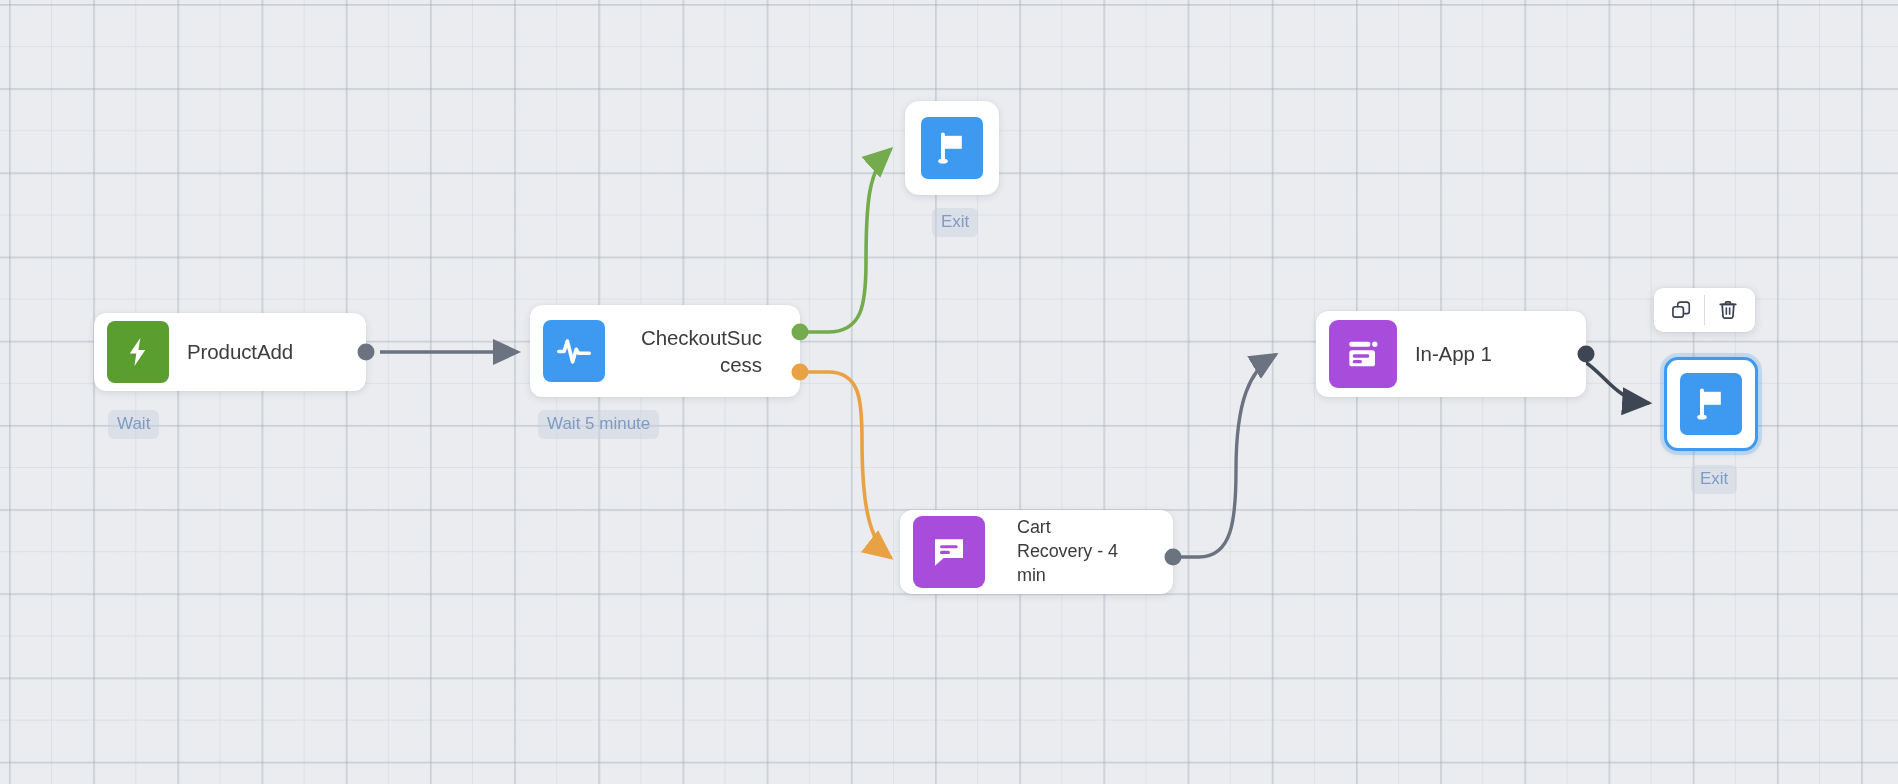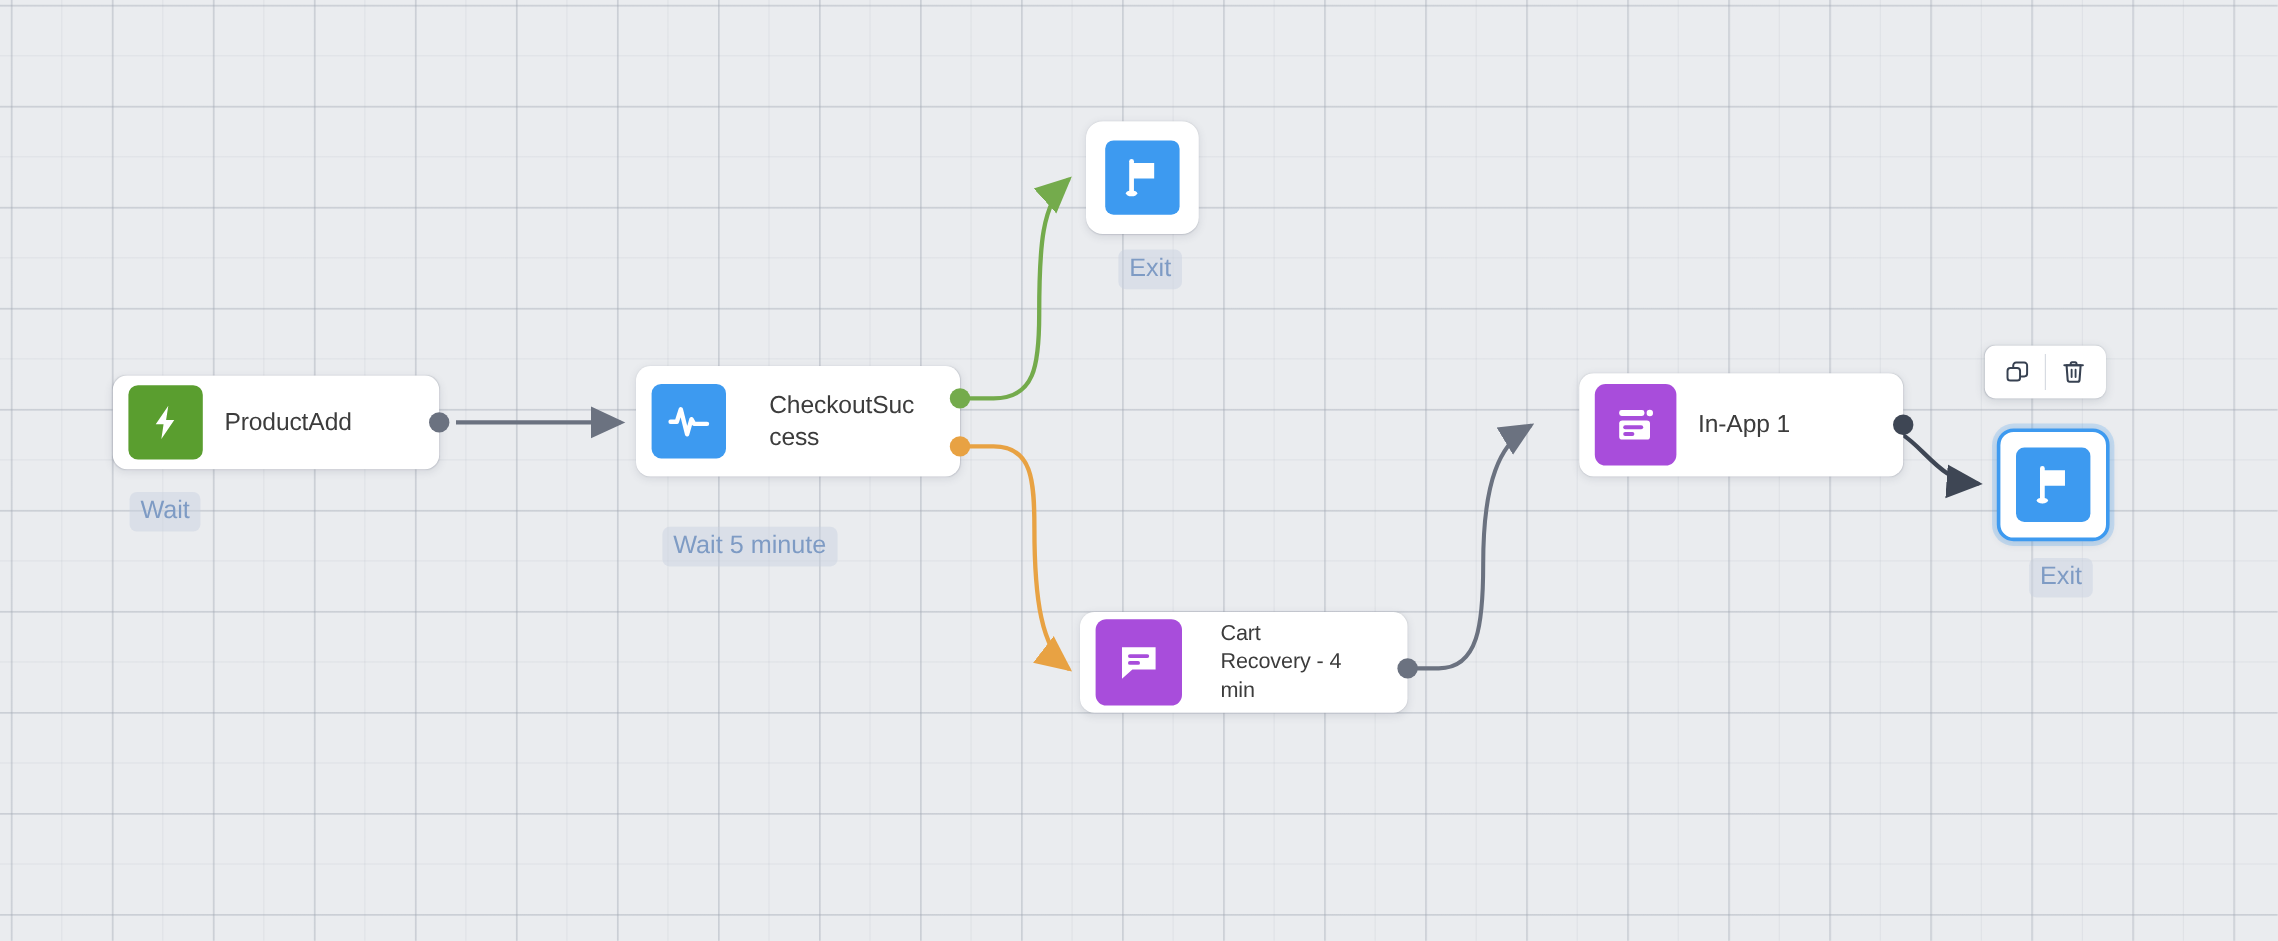--- a/index.html
+++ b/index.html
@@ -118,21 +118,21 @@
   .port-gray   { background: #6b7280; }
   .port-green  { background: #74ab4c; }
   .port-orange { background: #e8a243; }
   .port-dark   { background: #3e4654; }
 
   
   .sublabel {
     position: absolute;
     background: rgba(199,209,223,0.45);
     color: #7e9bc4;
-    font-size: 21px;
+    font-size: 17px;
     border-radius: 6px;
     padding: 4px 9px 5px 9px;
     white-space: nowrap;
     line-height: 1.15;
   }
 
   
   #node-toolbar {
     position: absolute;
     background: #ffffff;
@@ -200,28 +200,28 @@
     <div class="port port-gray" style="left:272px; top:39px;"></div>
   </div>
   <div class="sublabel" style="left:108px; top:410px;">Wait</div>
 
   <div class="node step" style="left:530px; top:305px; width:270px; height:92px;">
     <div class="node-icon" style="background:#3d9af0;">
       <svg width="38" height="38" viewBox="0 0 24 24" aria-hidden="true">
         <path d="M2.4 12.3 h3.3 l2.1 -6.6 3.3 13.2 2.3 -8.0 1.4 2.5 h6.8" fill="none" stroke="#ffffff" stroke-width="2.3" stroke-linecap="round" stroke-linejoin="round"></path>
       </svg>
     </div>
-    <div style="margin-left:18px;">
+    <div style="margin-left:18px;text-align:right;">
       <div class="node-title">CheckoutSuc</div>
       <div class="node-title">cess</div>
     </div>
     <div class="port port-green" style="left:270px; top:27px;"></div>
     <div class="port port-orange" style="left:270px; top:67px;"></div>
   </div>
-  <div class="sublabel" style="left:552px; top:410px;margin-top:29px;">Wait 5 minute</div>
+  <div class="sublabel" style="left:538px; top:410px;">Wait 5 minute</div>
 
   <div class="node exit-node" style="left:905px; top:101px;">
     <div class="node-icon" style="background:#3d9af0;">
       <svg width="38" height="38" viewBox="0 0 24 24" aria-hidden="true">
         <path d="M6.3 3.4 v17.0" stroke="#ffffff" stroke-width="2.5" stroke-linecap="round" fill="none"></path>
         <path d="M6.3 4.3 h11.9 v8.2 h-11.9 z" fill="#ffffff"></path>
         <ellipse cx="6.3" cy="20.3" rx="3.0" ry="1.5" fill="#ffffff"></ellipse>
       </svg>
     </div>
   </div>

